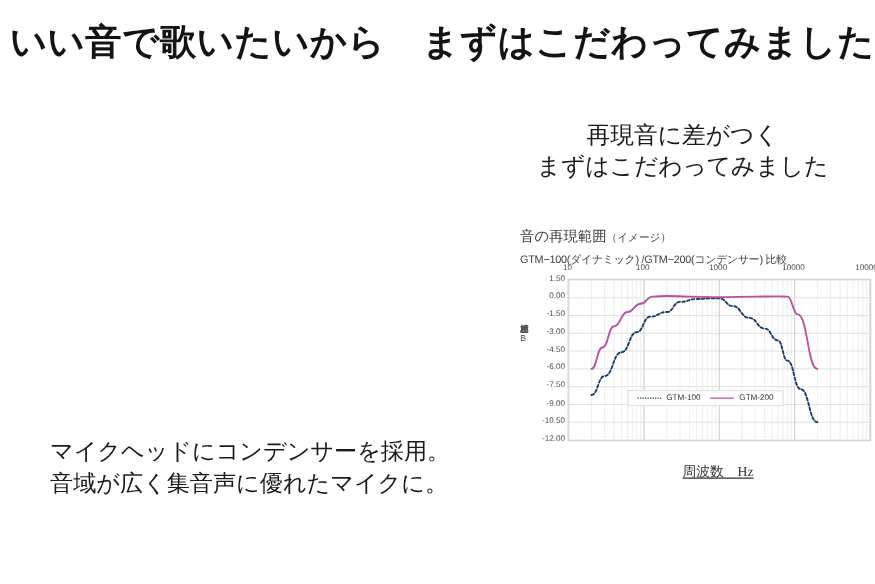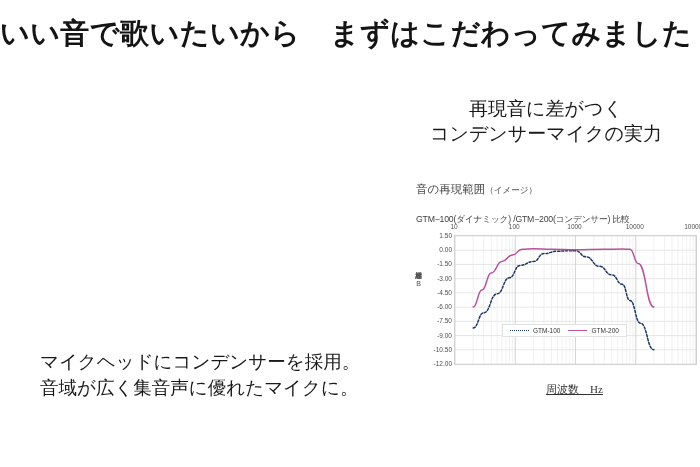--- a/index.html
+++ b/index.html
@@ -5,21 +5,21 @@
   html,body{margin:0;padding:0;}
   body{
     width:700px;height:467px;background:#ffffff;overflow:hidden;
     font-family:"Liberation Sans","DejaVu Sans",sans-serif;
     -webkit-font-smoothing:antialiased;
   }
   .page{position:relative;width:700px;height:467px;background:#fff;}
 
   
   .headline{
-    position:absolute;left:0;top:14px;width:700px;text-align:left;
+    position:absolute;left:0;top:14px;width:700px;text-align:right;
     font-family:"Liberation Serif","DejaVu Serif",serif;
     font-size:29px;font-weight:700;color:#141414;letter-spacing:.5px;
     white-space:nowrap;
   }
 
   
   .photo{
     position:absolute;left:38px;top:96px;width:322px;height:217px;
     background:
       radial-gradient(ellipse 190px 150px at 50% 62%, #2a3450 0%, #141d33 42%, #0c1327 70%, #090e1e 100%);
@@ -88,21 +88,21 @@
   .right-head .l2{font-size:19px;line-height:1.34;}
 
   
   .chart-wrap{position:absolute;left:416px;top:182px;width:280px;height:200px;}
   .chart-title{
     font-family:"Liberation Serif","DejaVu Serif",serif;
     font-size:11.5px;color:#3f3f3f;white-space:nowrap;
   }
   .chart-title .sub{font-size:8.5px;}
   .chart-sub2{
-    margin-top:17px;font-size:8.7px;color:#3f3f3f;white-space:nowrap;
+    margin-top:5px;font-size:8.7px;color:#3f3f3f;white-space:nowrap;
     font-family:"Liberation Sans","DejaVu Sans",sans-serif;letter-spacing:-.2px;
   }
   .plot-area{position:relative;margin-top:6px;width:280px;height:150px;}
   .ylabel{
     position:absolute;left:-4px;top:34px;width:11px;
     font-size:7px;color:#4a4a4a;letter-spacing:0px;
     writing-mode:vertical-rl;text-orientation:upright;white-space:nowrap;
   }
   .ytick{
     position:absolute;right:0;width:34px;text-align:right;
@@ -139,21 +139,21 @@
   <div class="headline">いい音で歌いたいから　まずはこだわってみました</div>
 
 
   <div class="left-copy">
     <div>マイクヘッドにコンデンサーを採用。</div>
     <div>音域が広く集音声に優れたマイクに。</div>
   </div>
 
   <div class="right-head">
     <div class="l1">再現音に差がつく</div>
-    <div class="l2">コンデンサーマイクの実力</div>
+    <div class="l2">まずはこだわってみました</div>
   </div>
 
   <div class="chart-wrap">
     <div class="chart-title">
       <span>音の再現範囲</span><span class="sub">（イメージ）</span>
     </div>
     <div class="chart-sub2">GTM−100(ダイナミック) /GTM−200(コンデンサー) 比較</div>
 
     <div class="plot-area">
       <div class="ylabel">相対感度　dB</div>

